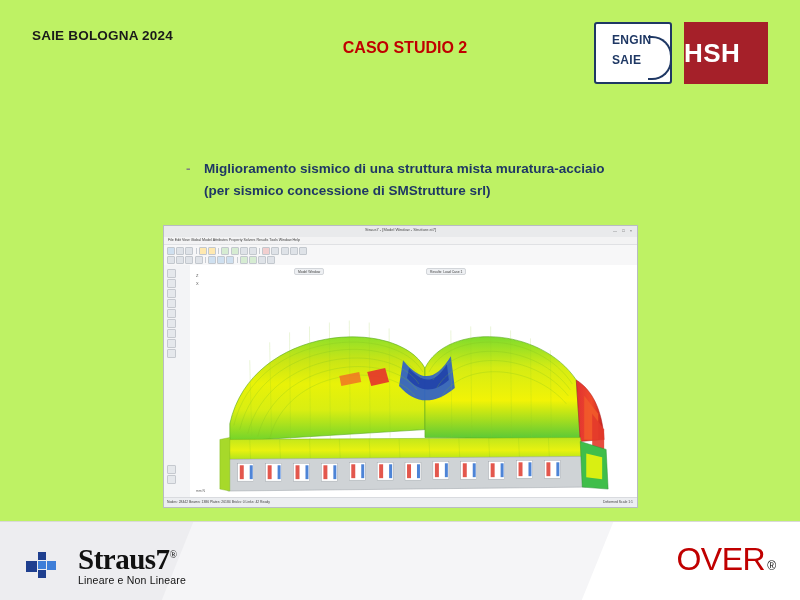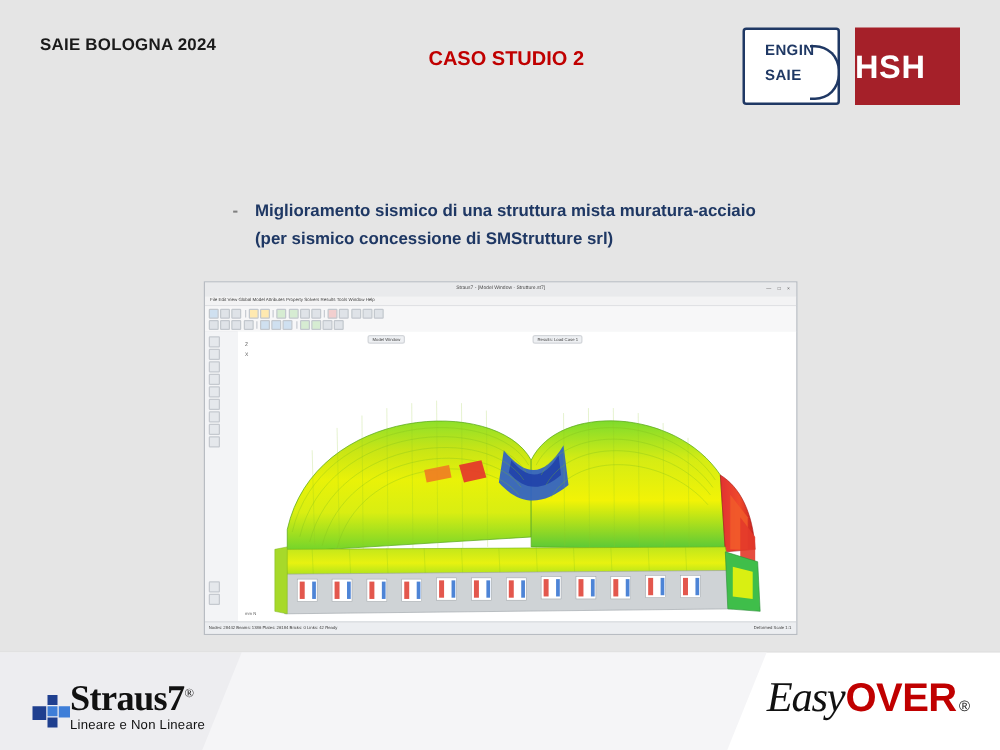--- a/index.html
+++ b/index.html
@@ -10,21 +10,21 @@
     width: 800px;
     height: 600px;
     background: #ffffff;
     font-family: "Liberation Sans", sans-serif;
     overflow: hidden;
     position: relative;
   }
   .slide {
     position: absolute;
     inset: 0;
-    background: #e5e5e5;
+    background: #bef264;
   }
 
   
   .saie-label {
     position: absolute;
     left: 32px;
     top: 28px;
     font-size: 13.5px;
     font-weight: bold;
     color: #1a1a1a;
@@ -301,22 +301,22 @@
     width: 420px;
     height: 170px;
     background: #f5f5f7;
     transform: skewX(-22deg);
   }
   .straus-logo {
     position: absolute;
     left: 26px;
     bottom: 14px;
     display: flex;
-    align-items: flex-end;
-    gap: 0;
+    align-items: center;
+    gap: 22px;
     margin-top: 13px;
   }
   .straus-mark {
     position: relative;
     width: 30px;
     height: 30px;
     margin-top: 4px;
   }
   .straus-mark i {
     position: absolute;
@@ -351,21 +351,21 @@
   }
   .eo-easy {
     font-family: "Liberation Serif", serif;
     font-size: 34px;
     font-style: italic;
     color: #111111;
     letter-spacing: -1px;
   }
   .eo-over {
     font-size: 32px;
-    font-weight: bold;
+    font-weight: normal;
     color: #c00000;
     letter-spacing: -0.5px;
     margin-left: 1px;
   }
   .eo-reg {
     font-size: 12px;
     color: #111111;
     margin-left: 2px;
   }
 </style>
@@ -625,19 +625,18 @@
         <i style="left:12px; top:18px; width:8px;  height:8px;"></i>
         <i style="left:21px; top:9px;  width:9px;  height:9px;  background:#3e7ed8;"></i>
       </div>
       <div class="straus-text">
         <div class="s-main"><span>Straus7</span><span class="s-reg">®</span></div>
         <div class="s-sub">Lineare e Non Lineare</div>
       </div>
     </div>
 
     <div class="easyover-logo">
-      <span class="eo-easy">Easy</span>
       <span class="eo-over">OVER</span>
       <span class="eo-reg">®</span>
     </div>
   </div>
 
 </div>
 
 </body></html>

